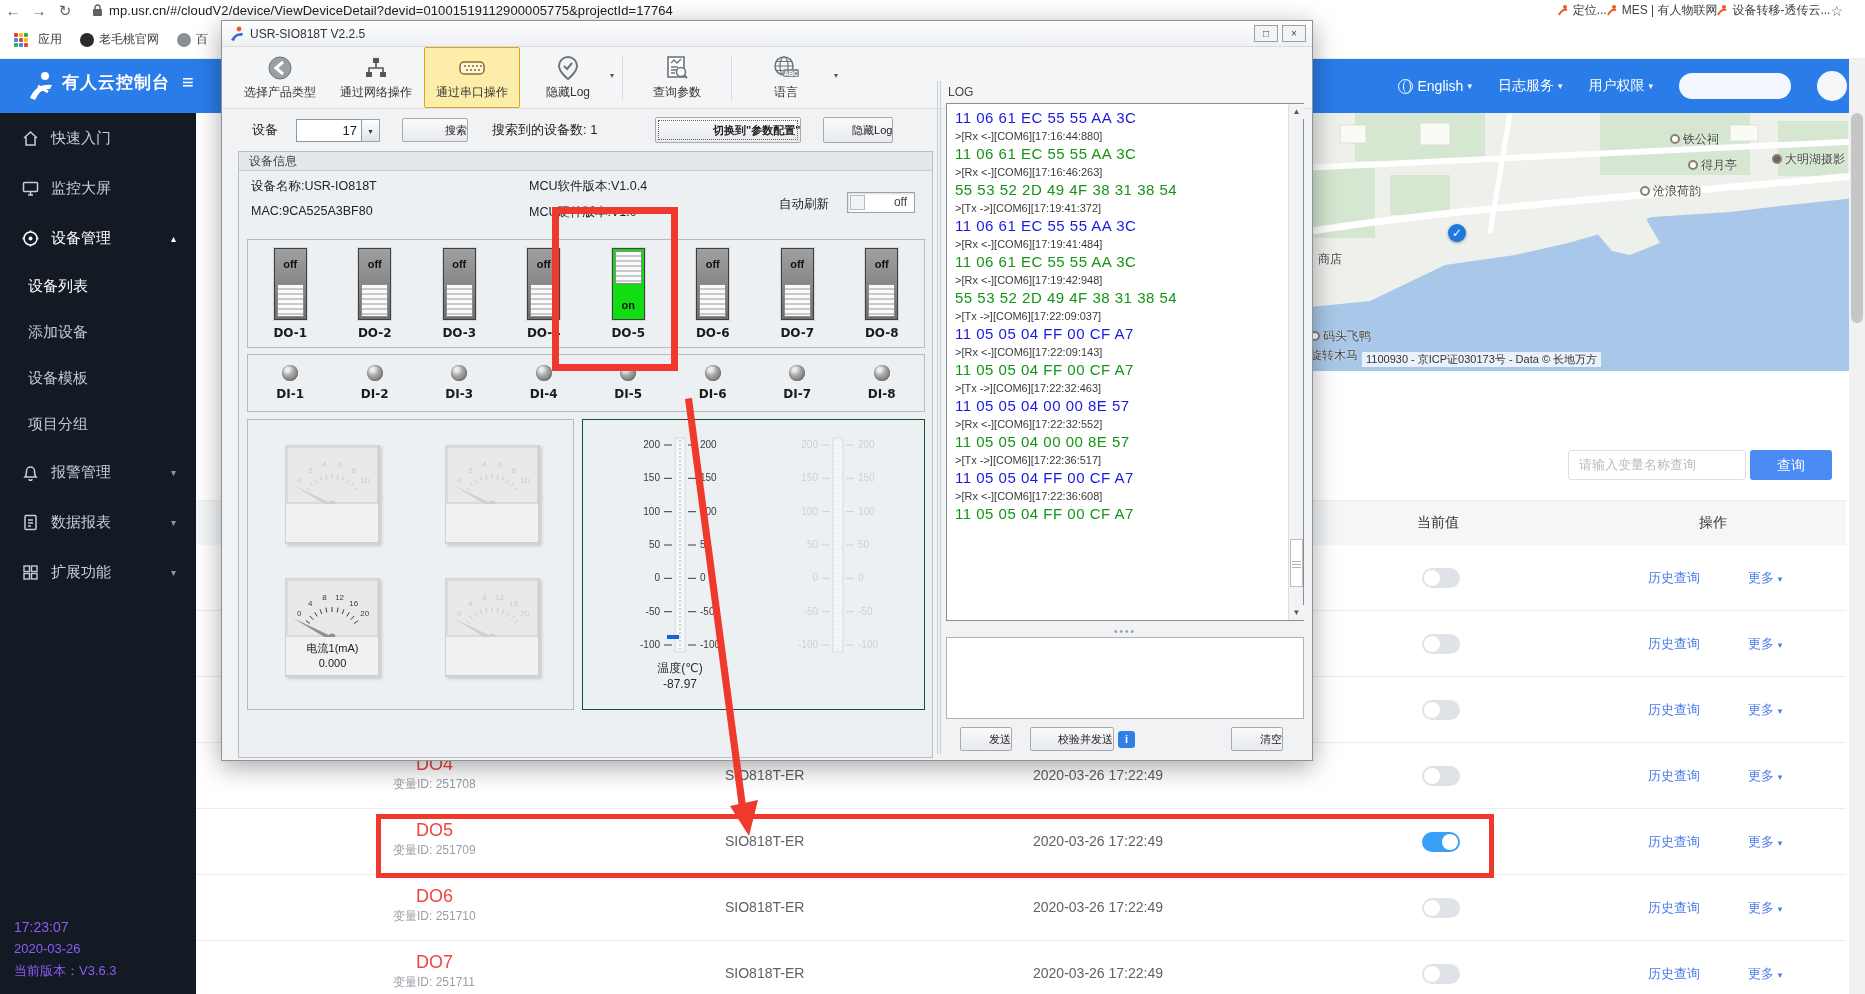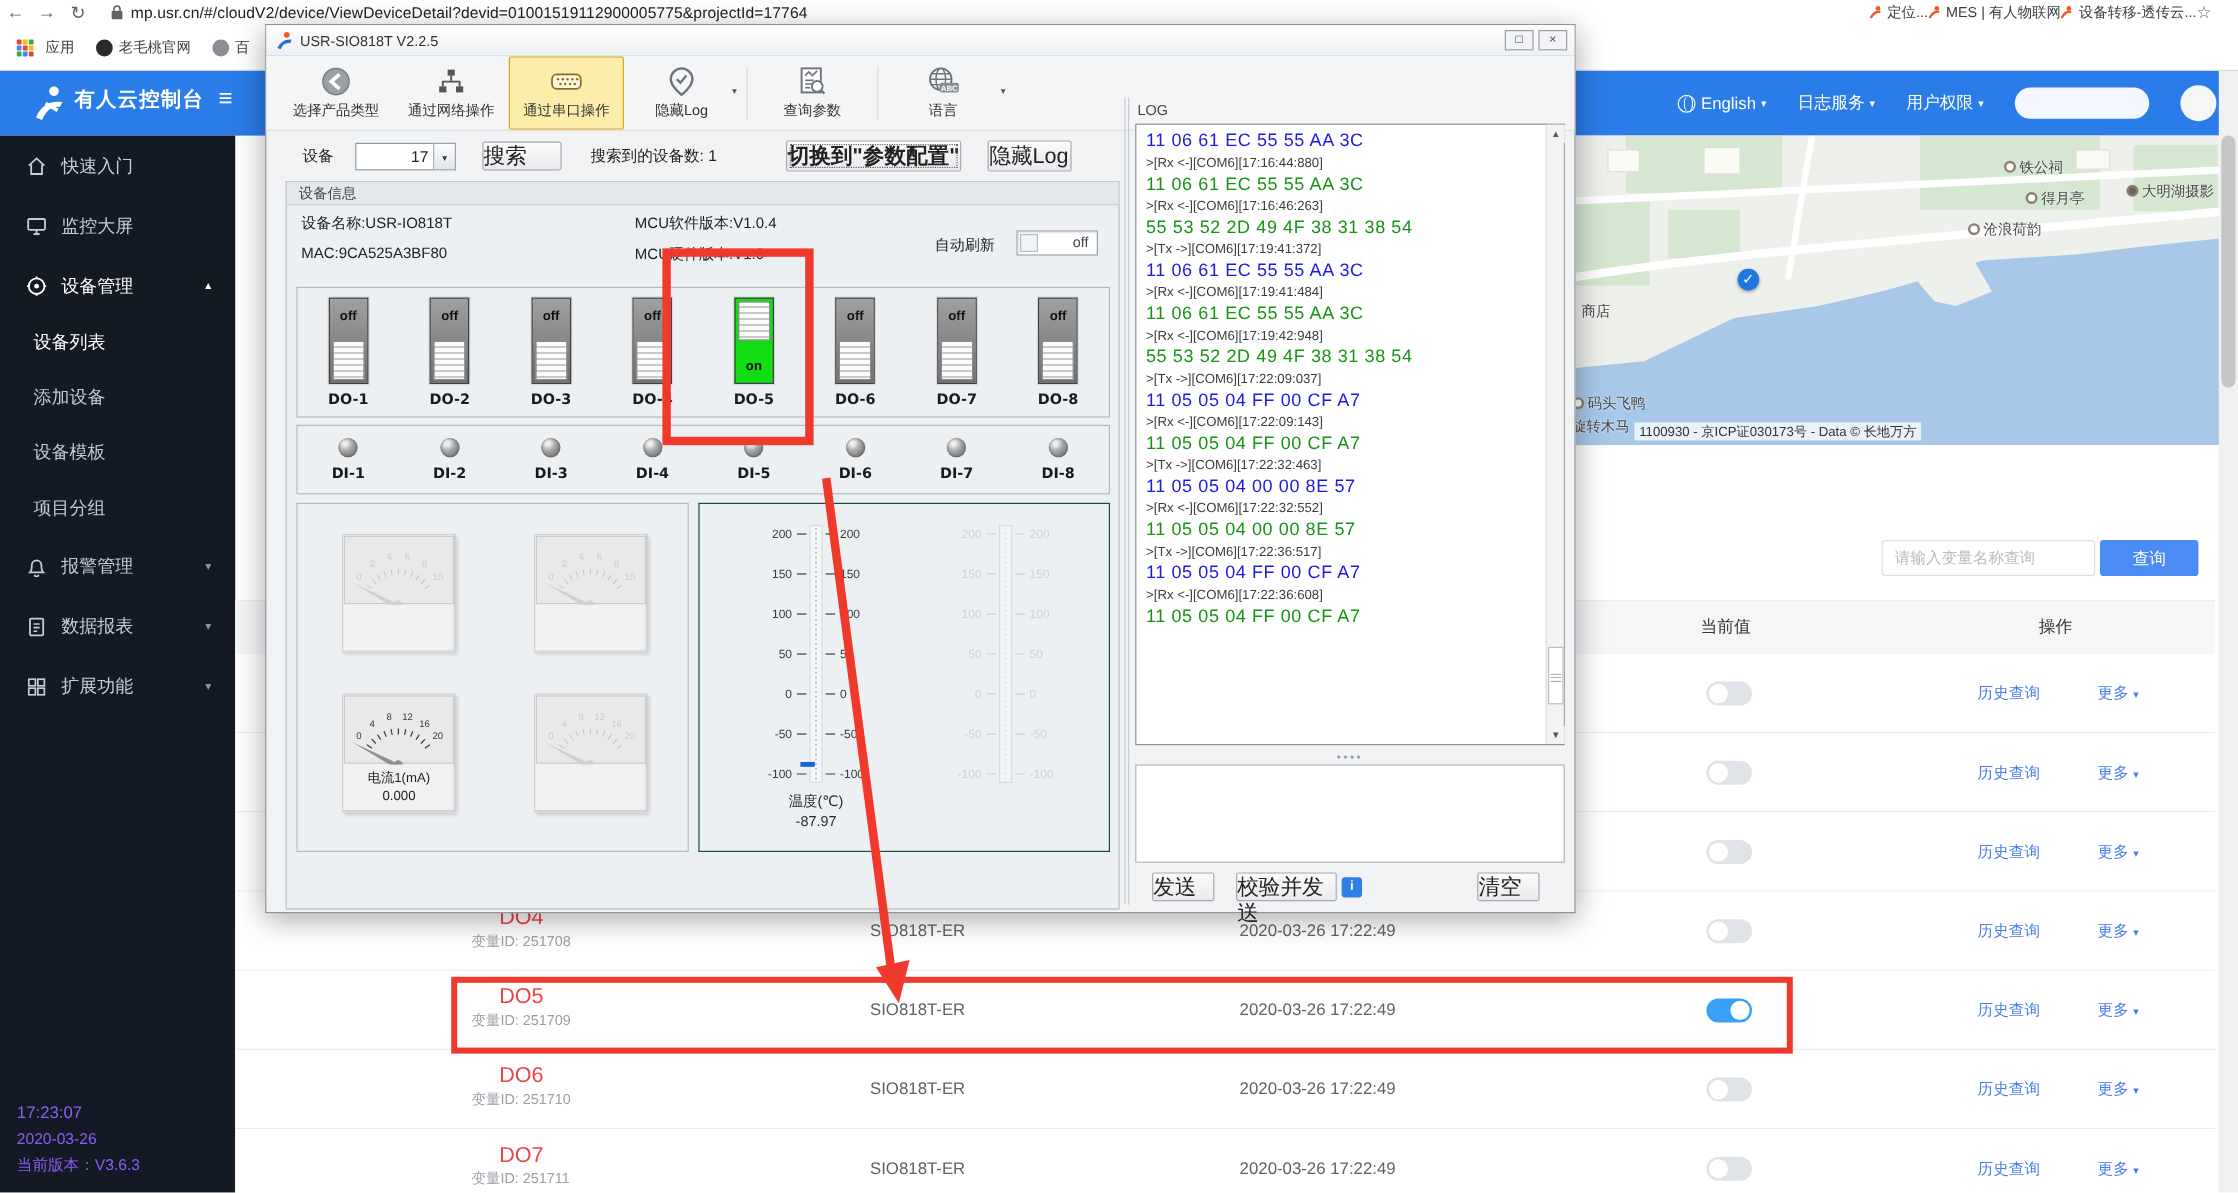--- a/index.html
+++ b/index.html
@@ -78,21 +78,21 @@
   .tb-btns { position:absolute; right:6px; top:4px; display:flex; gap:4px; }
   .tb-btn { width:24px; height:17px; border:1px solid #9aa0a6; background:#f2f3f5; font-size:10px; line-height:15px; text-align:center; color:#444; cursor:pointer; }
   .toolbar { position:absolute; left:0; top:26px; right:0; height:62px; background:#f4f5f6; border-bottom:1px solid #dcdee0; display:flex; align-items:stretch; padding-left:10px; }
   .tool-btn { width:96px; display:flex; flex-direction:column; align-items:center; justify-content:center; gap:3px; font-size:12px; color:#333; cursor:pointer; position:relative; }
   .tool-btn.active { background:#fdedaa; border:1px solid #d9a521; border-radius:2px; }
   .tool-sep { width:1px; background:#d9dbde; margin:8px 6px; }
   .tool-dd { position:absolute; right:2px; top:24px; font-size:8px; color:#555; }
   .ctrl-row { position:absolute; left:0; top:88px; right:366px; height:42px; display:flex; align-items:center; font-size:13px; color:#222; }
   .dev-input { width:66px; height:23px; border:1px solid #8a99a8; background:#fff; text-align:right; padding-right:4px; line-height:21px; font-size:13px; }
   .dev-dd { width:18px; height:23px; border:1px solid #9aa3ad; border-left:none; background:linear-gradient(#fefefe,#dfe3e8); font-size:8px; text-align:center; line-height:23px; color:#333; cursor:pointer; }
-  .btn { border:1px solid #a6abb2; background:linear-gradient(#fafafa,#e8eaed); font-size:18px; color:#222; text-align:left; cursor:pointer; border-radius:2px; }
+  .btn { border:1px solid #a6abb2; background:linear-gradient(#fafafa,#e8eaed); font-size:11px; color:#222; text-align:right; cursor:pointer; border-radius:2px; }
   .btn-search { width:66px; height:24px; line-height:22px; margin-left:22px; }
   .btn-switch { width:146px; height:26px; line-height:24px; font-weight:bold; outline:1px dotted #666; outline-offset:-4px; }
   .btn-hidelog { width:70px; height:26px; line-height:24px; }
 
   .groupbox { position:absolute; left:16px; top:130px; width:695px; height:607px; border:1px solid #b9bec5; background:#edf0f3; }
   .group-title { position:absolute; left:0; top:0; right:0; height:19px; background:#e4e8ec; border-bottom:1px solid #c9ced4; font-size:12px; color:#444; line-height:19px; padding-left:10px; }
   .info-txt { position:absolute; font-size:12.5px; color:#222; }
   .auto-toggle { position:absolute; left:608px; top:40px; width:68px; height:21px; background:#fff; border:1px solid #9aa3ad; box-shadow:inset 1px 1px 2px rgba(0,0,0,.15); font-size:12px; color:#444; cursor:pointer; }
   .auto-knob { position:absolute; left:2px; top:2px; width:15px; height:15px; background:#f2f3f4; border:1px solid #b6bcc3; }
   .auto-off { position:absolute; right:7px; top:2px; }

